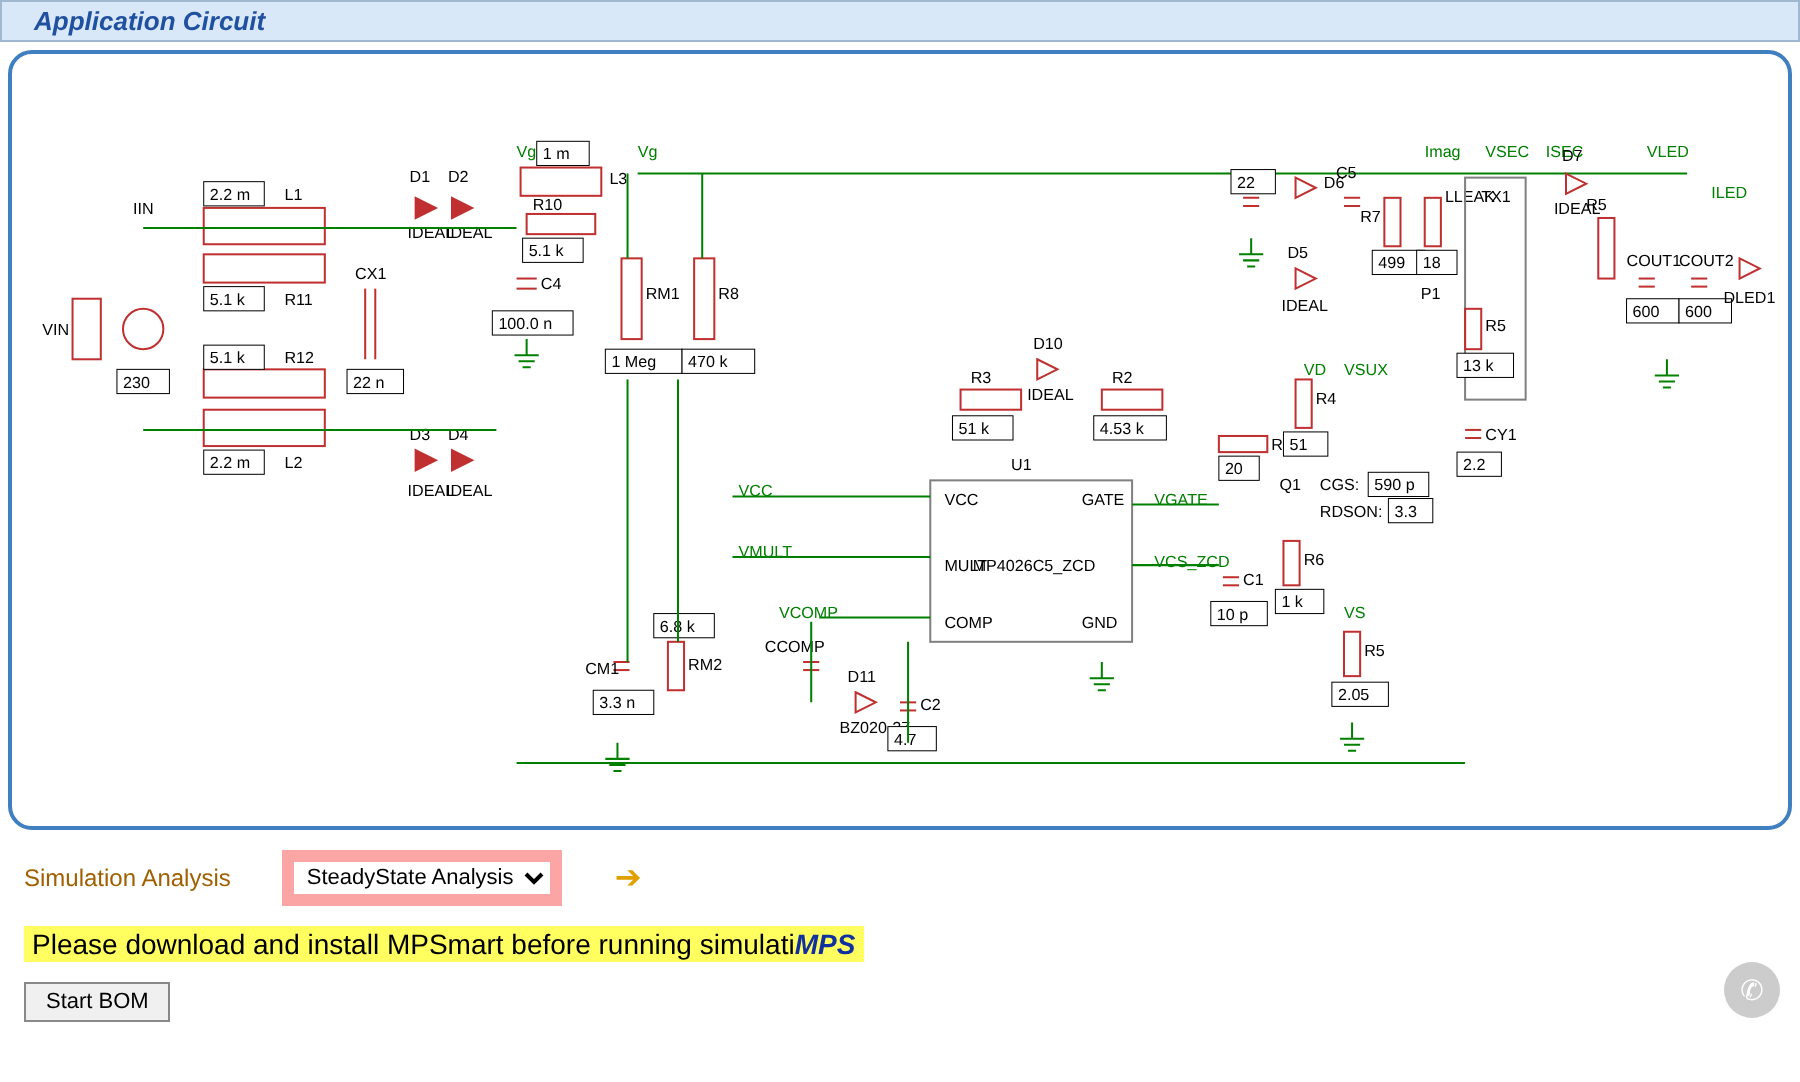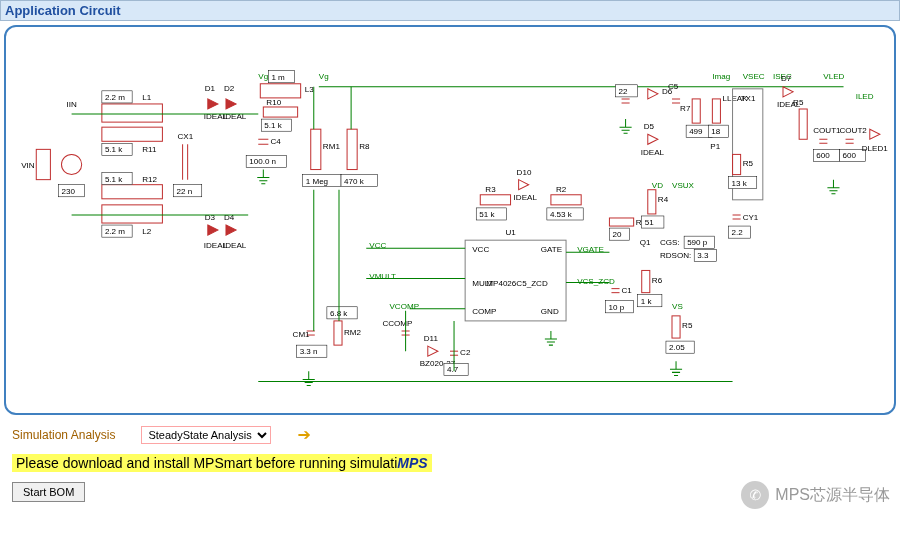--- a/index.html
+++ b/index.html
@@ -8,23 +8,24 @@
     font-size: 11px;
     background: #fff;
     width: 900px;
     height: 541px;
     position: relative;
     overflow: hidden;
   }
   .header {
     background: #d8e8f8;
     border: 1px solid #a0b8d0;
-    padding: 2px 4px;
+    padding: 2px 16px;
     color: #2050a0;
     font-weight: bold;
+    font-style: italic;
     font-size: 13px;
   }
   .circuit-panel {
     border: 2px solid #4080c0;
     border-radius: 12px;
     margin: 4px;
     height: 390px;
     position: relative;
     background: #fff;
     overflow: hidden;
@@ -40,21 +41,21 @@
     padding: 6px 12px;
     margin-top: 4px;
   }
   .sim-label {
     color: #a06000;
     font-size: 12px;
   }
   select {
     font-size: 11px;
     padding: 1px 2px;
-    border: 1px solid #fca5a5;
+    border: 6px solid #fca5a5;
     background: #fff;
   }
   .arrow {
     font-size: 16px;
     color: #e0a000;
   }
   button {
     font-size: 11px;
     padding: 3px 10px;
     background: #f0f0f0;
@@ -355,14 +356,13 @@
     <span>Please download and install MPSmart before running simulati</span><span class="mps">MPS</span>
   </span>
 </div>
 
 <div class="print-row">
   <button>Start BOM</button>
 </div>
 
 <div class="wechat">
   <span class="wx-icon">✆</span>
-  <span class="wx-text">MPS芯源半导体</span>
 </div>
 
 </body></html>

